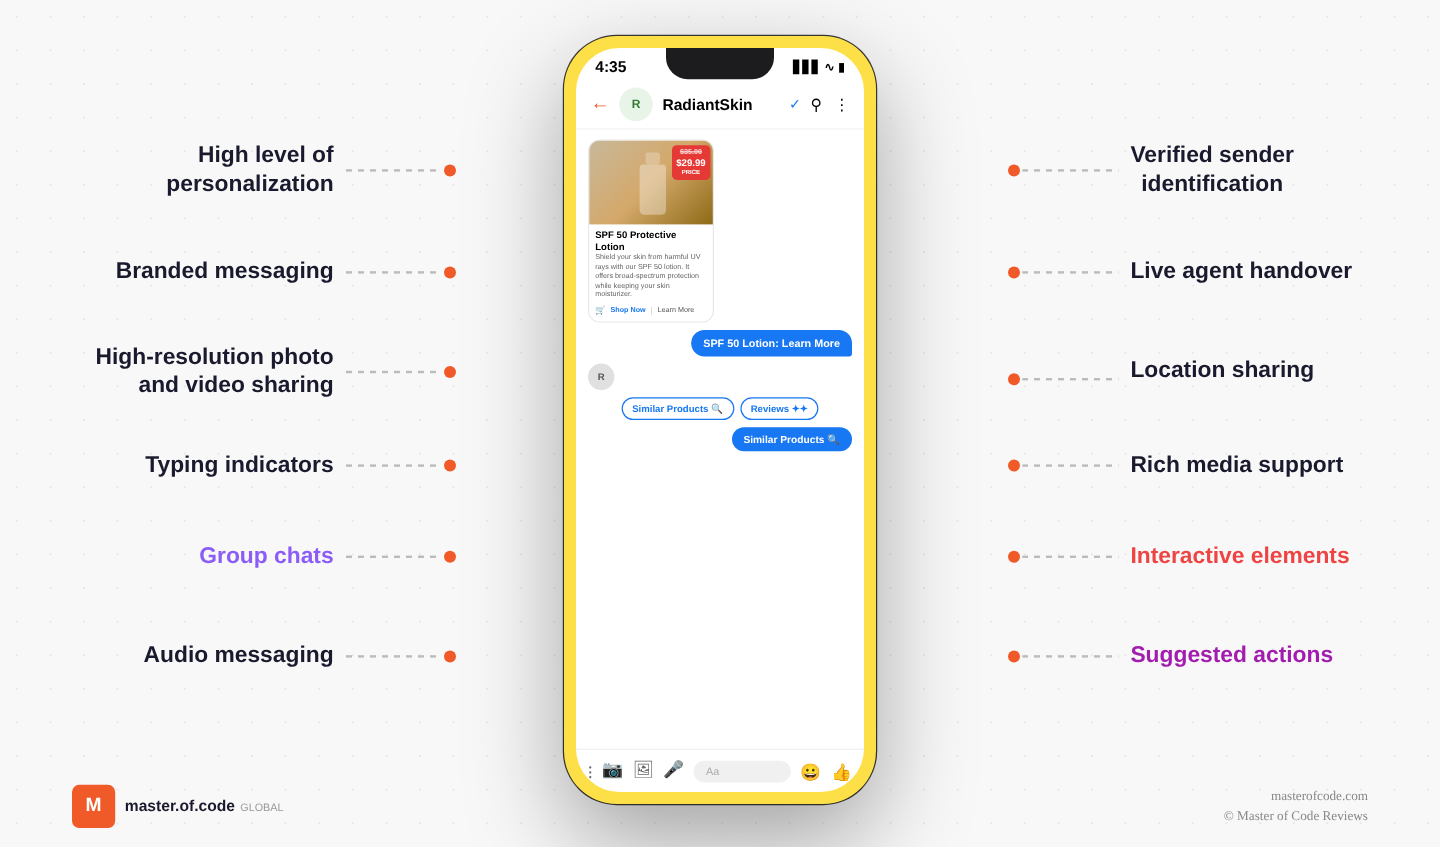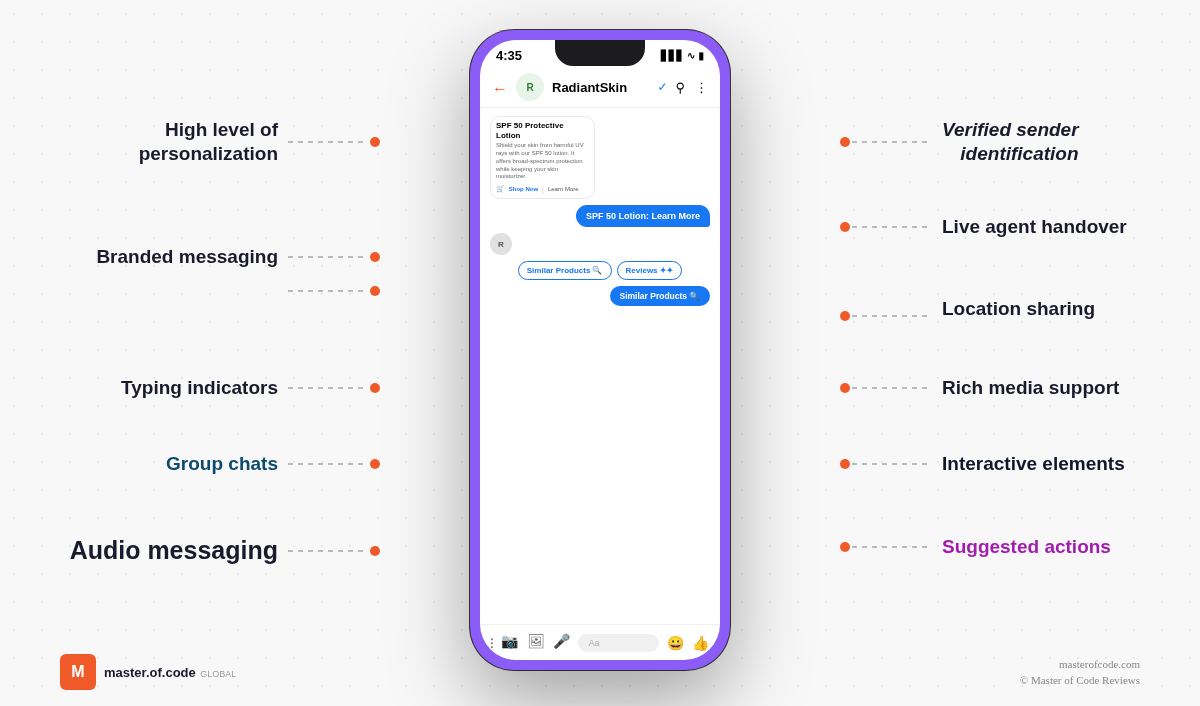--- a/index.html
+++ b/index.html
@@ -36,21 +36,21 @@
       left: 50%;
       transform: translateX(-50%);
       top: 30px;
       width: 260px;
       height: 640px;
     }
 
     .phone-outer {
       width: 260px;
       height: 640px;
-      background: #8b5cf6;
+      background: #fde047;
       border-radius: 44px;
       padding: 10px;
       box-shadow: 0 30px 80px rgba(0,0,0,0.35), 0 0 0 1px #3a3a3a;
       position: relative;
     }
 
     .phone-inner {
       width: 100%;
       height: 100%;
       background: #ffffff;
@@ -308,76 +308,79 @@
       <div style="text-align:right;">
         <div style="font-size:19px; font-weight:700; color:#1a1a2e; line-height:1.25;">High level
 of personalization</div>
       </div>
       <div style="display:flex; align-items:center; margin-left:10px;">
         <div style="width:80px; height:2px; background-image:repeating-linear-gradient(to right,#bbb 0,#bbb 5px,transparent 5px,transparent 10px);"></div>
         <div style="width:10px;height:10px;background:#f05a28;border-radius:50%;margin-left:2px;"></div>
       </div>
     </div>
 
-    <div style="position:absolute; top:215px; right:0; display:flex; align-items:center;margin-top:30px;">
+    <div style="position:absolute; top:215px; right:0; display:flex; align-items:center;">
       <div style="text-align:right;">
         <div style="font-size:19px; font-weight:700; color:#1a1a2e; line-height:1.25;">Branded messaging</div>
       </div>
       <div style="display:flex; align-items:center; margin-left:10px;">
         <div style="width:80px; height:2px; background-image:repeating-linear-gradient(to right,#bbb 0,#bbb 5px,transparent 5px,transparent 10px);"></div>
         <div style="width:10px;height:10px;background:#f05a28;border-radius:50%;margin-left:2px;"></div>
       </div>
     </div>
 
     <div style="position:absolute; top:286px; right:0; display:flex; align-items:center;">
+      <div style="text-align:right;">
+        <div style="font-size:19px; font-weight:700; color:#1a1a2e; line-height:1.25;">High-resolution photo<br>and video sharing</div>
+      </div>
       <div style="display:flex; align-items:center; margin-left:10px;">
         <div style="width:80px; height:2px; background-image:repeating-linear-gradient(to right,#bbb 0,#bbb 5px,transparent 5px,transparent 10px);"></div>
         <div style="width:10px;height:10px;background:#f05a28;border-radius:50%;margin-left:2px;"></div>
       </div>
     </div>
 
     <div style="position:absolute; top:376px; right:0; display:flex; align-items:center;">
       <div style="text-align:right;">
         <div style="font-size:19px; font-weight:700; color:#1a1a2e; line-height:1.25;">Typing indicators</div>
       </div>
       <div style="display:flex; align-items:center; margin-left:10px;">
         <div style="width:80px; height:2px; background-image:repeating-linear-gradient(to right,#bbb 0,#bbb 5px,transparent 5px,transparent 10px);"></div>
         <div style="width:10px;height:10px;background:#f05a28;border-radius:50%;margin-left:2px;"></div>
       </div>
     </div>
 
     <div style="position:absolute; top:452px; right:0; display:flex; align-items:center;">
       <div style="text-align:right;">
-        <div style="font-size:19px; font-weight:700; color:#0c4a6e; line-height:1.25;">Group chats</div>
+        <div style="font-size:19px; font-weight:700; color:#8b5cf6; line-height:1.25;">Group chats</div>
       </div>
       <div style="display:flex; align-items:center; margin-left:10px;">
         <div style="width:80px; height:2px; background-image:repeating-linear-gradient(to right,#bbb 0,#bbb 5px,transparent 5px,transparent 10px);"></div>
         <div style="width:10px;height:10px;background:#f05a28;border-radius:50%;margin-left:2px;"></div>
       </div>
     </div>
 
     <div style="position:absolute; top:535px; right:0; display:flex; align-items:center;">
       <div style="text-align:right;">
-        <div style="font-size:25px; font-weight:700; color:#1a1a2e; line-height:1.25;">Audio messaging</div>
+        <div style="font-size:19px; font-weight:700; color:#1a1a2e; line-height:1.25;">Audio messaging</div>
       </div>
       <div style="display:flex; align-items:center; margin-left:10px;">
         <div style="width:80px; height:2px; background-image:repeating-linear-gradient(to right,#bbb 0,#bbb 5px,transparent 5px,transparent 10px);"></div>
         <div style="width:10px;height:10px;background:#f05a28;border-radius:50%;margin-left:2px;"></div>
       </div>
     </div>
   </div>
 
   <div style="position:absolute; right:40px; top:0; width:320px; height:100%;">
 
     <div style="position:absolute; top:118px; left:0; display:flex; align-items:center;">
       <div style="display:flex; align-items:center; margin-right:10px;">
         <div style="width:10px;height:10px;background:#f05a28;border-radius:50%;margin-right:2px;"></div>
         <div style="width:80px; height:2px; background-image:repeating-linear-gradient(to right,#bbb 0,#bbb 5px,transparent 5px,transparent 10px);"></div>
       </div>
-      <div style="text-align:right;font-style:italic;">
+      <div style="text-align:center;">
         <div style="font-size:19px; font-weight:700; color:#1a1a2e; line-height:1.25;">Verified sender<br>identification</div>
       </div>
     </div>
 
     <div style="position:absolute; top:215px; left:0; display:flex; align-items:center;">
       <div style="display:flex; align-items:center; margin-right:10px;">
         <div style="width:10px;height:10px;background:#f05a28;border-radius:50%;margin-right:2px;"></div>
         <div style="width:80px; height:2px; background-image:repeating-linear-gradient(to right,#bbb 0,#bbb 5px,transparent 5px,transparent 10px);"></div>
       </div>
       <div style="text-align:right;">
@@ -404,21 +407,21 @@
         <div style="font-size:19px; font-weight:700; color:#1a1a2e; line-height:1.25;">Rich media support</div>
       </div>
     </div>
 
     <div style="position:absolute; top:452px; left:0; display:flex; align-items:center;">
       <div style="display:flex; align-items:center; margin-right:10px;">
         <div style="width:10px;height:10px;background:#f05a28;border-radius:50%;margin-right:2px;"></div>
         <div style="width:80px; height:2px; background-image:repeating-linear-gradient(to right,#bbb 0,#bbb 5px,transparent 5px,transparent 10px);"></div>
       </div>
       <div style="text-align:left;">
-        <div style="font-size:19px; font-weight:700; color:#0f172a; line-height:1.25;">Interactive elements</div>
+        <div style="font-size:19px; font-weight:700; color:#ef4444; line-height:1.25;">Interactive elements</div>
       </div>
     </div>
 
     <div style="position:absolute; top:535px; left:0; display:flex; align-items:center;">
       <div style="display:flex; align-items:center; margin-right:10px;">
         <div style="width:10px;height:10px;background:#f05a28;border-radius:50%;margin-right:2px;"></div>
         <div style="width:80px; height:2px; background-image:repeating-linear-gradient(to right,#bbb 0,#bbb 5px,transparent 5px,transparent 10px);"></div>
       </div>
       <div style="text-align:left;">
         <div style="font-size:19px; font-weight:700; color:#a21caf; line-height:1.25;">Suggested actions</div>
@@ -449,20 +452,30 @@
             <span>⚲</span>
             <span>⋮</span>
           </div>
         </div>
 
         <div class="chat-content">
 
           <div class="product-carousel">
 
             <div class="product-card">
+              <div class="product-img">
+
+                <div style="position:absolute; bottom:8px; left:50%; transform:translateX(-50%); width:22px; height:42px; background:rgba(255,255,255,0.35); border-radius:3px 3px 4px 4px;"></div>
+                <div style="position:absolute; bottom:50px; left:50%; transform:translateX(-50%); width:12px; height:10px; background:rgba(255,255,255,0.25); border-radius:2px;"></div>
+                <div class="price-badge">
+                  <div style="text-decoration:line-through; font-size:6px; opacity:0.8;">$35.00</div>
+                  <div style="font-size:8px; font-weight:900;">$29.99</div>
+                  <div style="font-size:5px;">PRICE</div>
+                </div>
+              </div>
               <div class="product-info">
                 <div class="product-name">SPF 50 Protective Lotion</div>
                 <div class="product-desc">Shield your skin from harmful UV rays with our SPF 50 lotion. It offers broad-spectrum protection while keeping your skin moisturizer.</div>
                 <div class="product-actions">
                   <span style="font-size:7px;">🛒</span>
                   <span class="shop-btn">Shop Now</span>
                   <span class="separator">|</span>
                   <span class="learn-btn">Learn More</span>
                 </div>
               </div>

